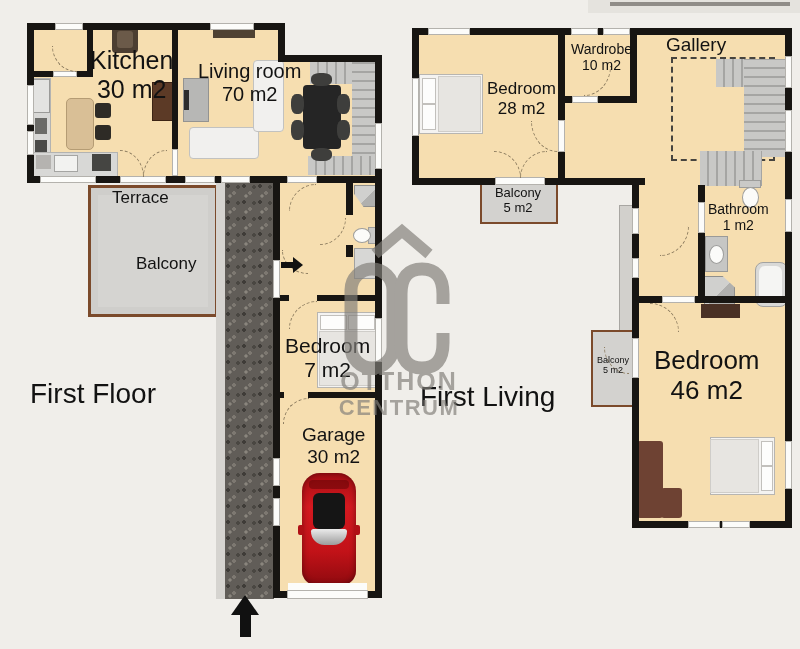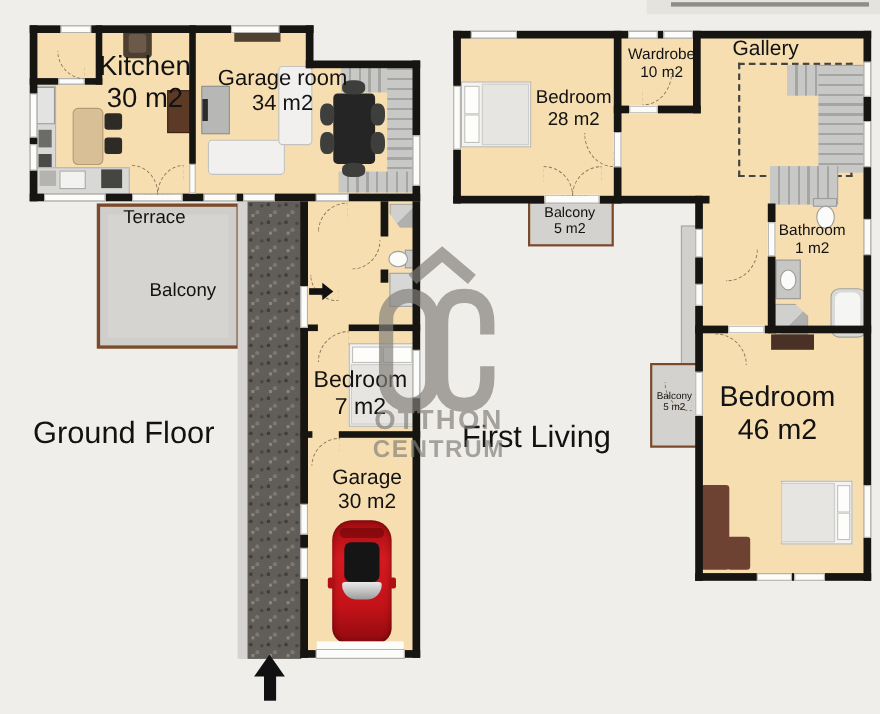--- a/index.html
+++ b/index.html
@@ -232,39 +232,39 @@
   <div class="abs" style="left:281px;top:262px;width:13px;height:6px;background:#111;"></div>
   <div class="abs" style="left:293px;top:257px;width:0;height:0;border-left:10px solid #111;border-top:8px solid transparent;border-bottom:8px solid transparent;"></div>
   <div class="abs" style="left:231px;top:595px;width:0;height:0;border-bottom:20px solid #111;border-left:14px solid transparent;border-right:14px solid transparent;"></div>
   <div class="abs" style="left:240px;top:614px;width:11px;height:23px;background:#111;"></div>
 
   <div class="lbl" style="left:90px;top:46px;font-size:25px;">
     <div>Kitchen</div>
     <div>30 m2</div>
   </div>
   <div class="lbl" style="left:198px;top:60px;font-size:20px;">
-    <div>Garage room</div>
-    <div>34 m2</div>
+    <div>Living room</div>
+    <div>70 m2</div>
   </div>
   <div class="lbl" style="left:112px;top:188px;font-size:17px;">
     <div>Terrace</div>
   </div>
   <div class="lbl" style="left:136px;top:254px;font-size:17px;">
     <div>Balcony</div>
   </div>
   <div class="lbl" style="left:285px;top:334px;font-size:21px;">
     <div>Bedroom</div>
     <div>7 m2</div>
   </div>
   <div class="lbl" style="left:302px;top:424px;font-size:19px;">
     <div>Garage</div>
     <div>30 m2</div>
   </div>
   <div class="lbl" style="left:30px;top:378px;font-size:28px;">
-    <div>Ground Floor</div>
+    <div>First Floor</div>
   </div>
 
   <div class="lbl" style="left:487px;top:79px;font-size:17px;">
     <div>Bedroom</div>
     <div>28 m2</div>
   </div>
   <div class="lbl" style="left:571px;top:41px;font-size:14px;">
     <div>Wardrobe</div>
     <div>10 m2</div>
   </div>

